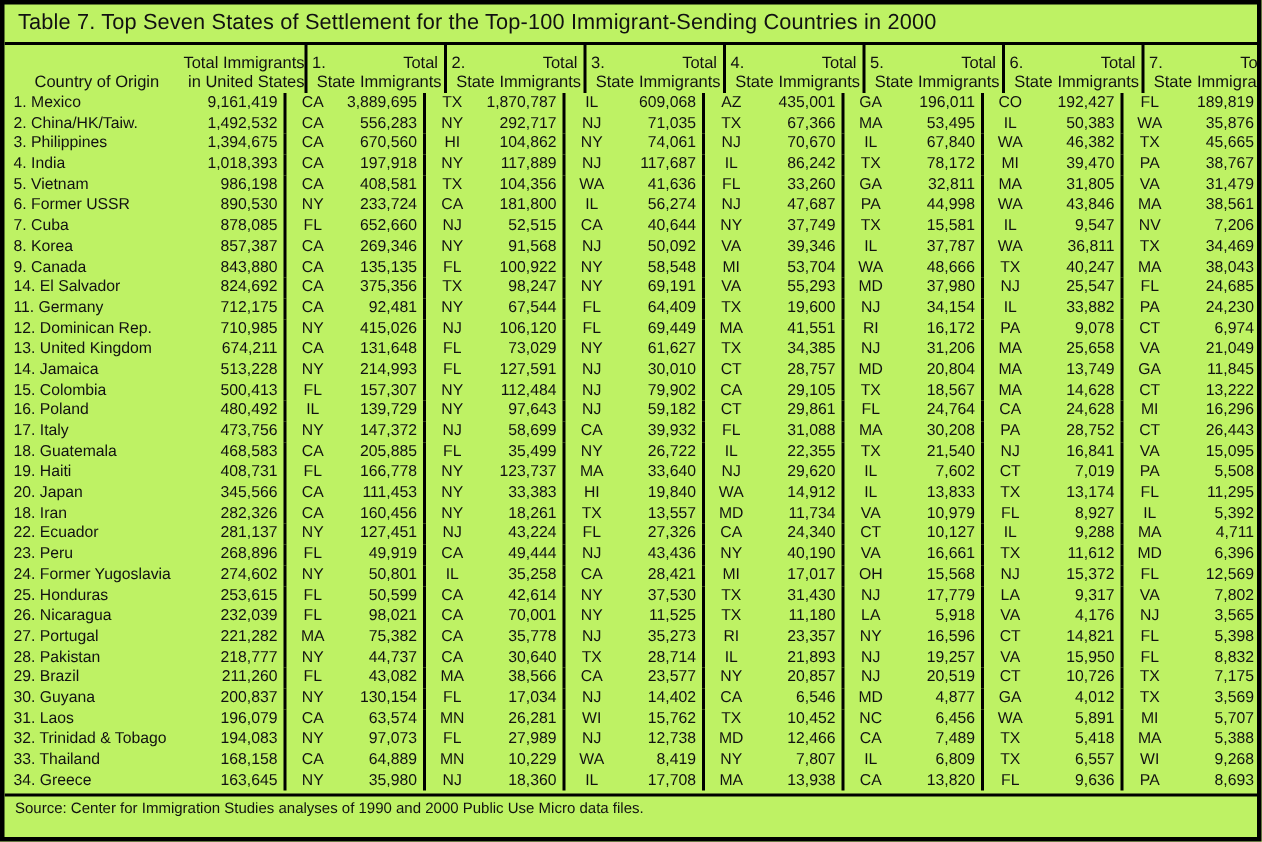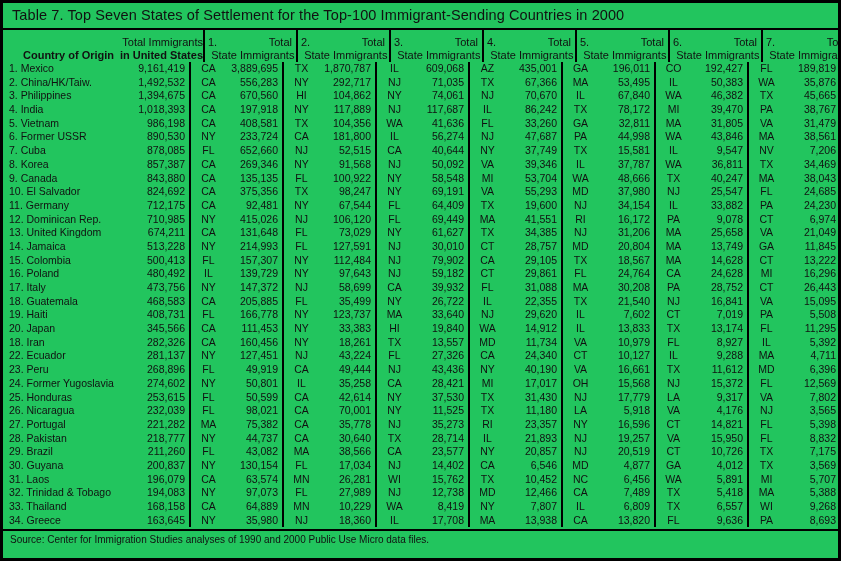--- a/index.html
+++ b/index.html
@@ -1,34 +1,34 @@
 <!DOCTYPE html>
 <html><head>
 <meta charset="utf-8">
 <style>
   * { margin:0; padding:0; box-sizing:border-box; }
   html,body { width:841px; height:561px; }
   body { font-family:"Liberation Sans", sans-serif; background:#e8e8e8; }
   .frame {
     position:absolute; top:0; left:0; width:841px; height:561px;
-    background:#22c55e; border:3px solid #000; overflow:hidden;
+    background:#bef264; border:3px solid #000; overflow:hidden;
   }
   .title {
     height:27px; line-height:25px; padding-left:9px;
     font-size:14.5px; letter-spacing:0.1px; color:#111;
     border-bottom:2px solid #000; white-space:nowrap;
   }
   
   .hgrid {
     display:grid; grid-template-columns:180px repeat(7, 37px 56px);
     padding-left:20px; height:32px; font-size:11px; color:#111;
   }
   .hc { display:flex; flex-direction:column; justify-content:flex-end; line-height:13px; padding-top:3px; }
   .hc .l1 { text-align:right; white-space:nowrap; }
-  .hc .l2 { display:flex; justify-content:space-between; white-space:nowrap;font-weight:bold; }
+  .hc .l2 { display:flex; justify-content:space-between; white-space:nowrap; }
   .hc-num   { padding-left:3px; }
   .hc-num .top { text-align:left; }
   .hc-num .bot { text-align:center; }
   .hc-tot .top, .hc-tot .bot { text-align:right; padding-right:4px; }
   .group-start { border-left:2px solid #000; }
   
   .grid {
     display:grid; grid-template-columns:118px 62px repeat(7, 37px 56px);
     padding-left:6px;
   }
@@ -272,21 +272,21 @@
         <div class="c state group-start">MI</div>
         <div class="c num">53,704</div>
         <div class="c state group-start">WA</div>
         <div class="c num">48,666</div>
         <div class="c state group-start">TX</div>
         <div class="c num">40,247</div>
         <div class="c state group-start">MA</div>
         <div class="c num">38,043</div>
       </div>
       <div class="grid row">
-        <div class="c country">10. El Salvador</div>
+        <div class="c country">14. El Salvador</div>
         <div class="c num">824,692</div>
         <div class="c state group-start">CA</div>
         <div class="c num">375,356</div>
         <div class="c state group-start">TX</div>
         <div class="c num">98,247</div>
         <div class="c state group-start">NY</div>
         <div class="c num">69,191</div>
         <div class="c state group-start">VA</div>
         <div class="c num">55,293</div>
         <div class="c state group-start">MD</div>

